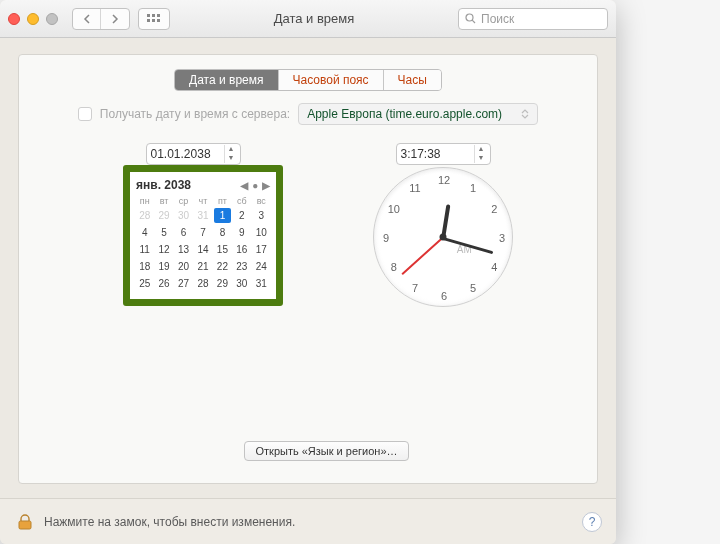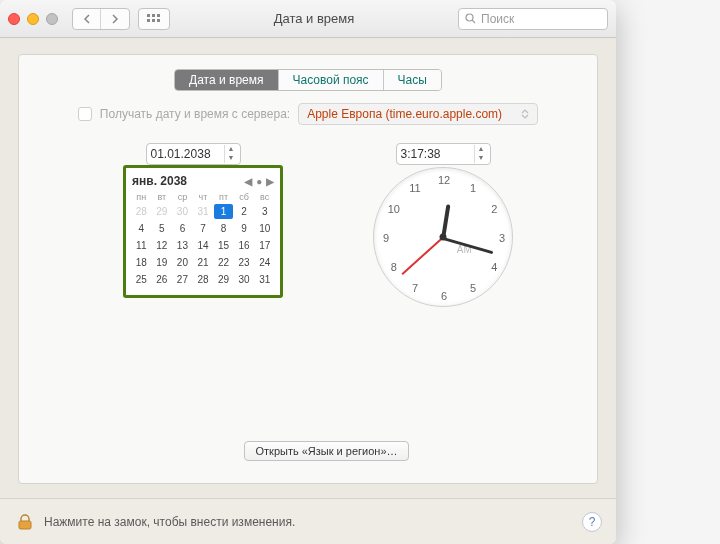--- a/index.html
+++ b/index.html
@@ -14,32 +14,32 @@
 .tb-btngrp { display: flex; border: 1px solid #c3c3c3; border-radius: 4px; overflow: hidden; background: #fcfcfc; height: 22px; }
 .tb-btn { width: 28px; display: flex; align-items: center; justify-content: center; font-size: 12px; color: #888; border-right: 1px solid #d6d6d6; }
 .tb-btn:last-child { border-right: none; }
 .tb-grid { width: 32px; display: flex; align-items: center; justify-content: center; border: 1px solid #c3c3c3; border-radius: 4px; background: #fcfcfc; height: 22px; color: #888; }
 .title { flex: 1; text-align: center; font-size: 13px; color: #4a4a4a; font-weight: 500; }
 .search { width: 150px; height: 22px; border: 1px solid #c3c3c3; border-radius: 4px; background: #fff; display: flex; align-items: center; padding: 0 6px; gap: 5px; color: #9c9c9c; font-size: 12px; }
 .content { padding: 16px 18px 0 18px; }
 .panel { background: #f9f9f7; border: 1px solid #d6d4cf; border-radius: 4px; height: 430px; position: relative; }
 .tabs { display: flex; justify-content: center; margin: 14px auto 12px; }
 .tabgrp { display: flex; border: 1px solid #bfbfbf; border-radius: 4px; overflow: hidden; height: 22px; font-size: 12px; }
-.tabgrp div { padding: 3px 14px; border-right: 1px solid #c6c6c6; background: #fbfbfb; color: #0f766e; cursor: default; }
+.tabgrp div { padding: 3px 14px; border-right: 1px solid #c6c6c6; background: #fbfbfb; color: #c2410c; cursor: default; }
 .tabgrp div:last-child { border-right: none; }
 .tabgrp div.active { background: #7a7a7a; color: #fff; }
 .serverrow { display: flex; justify-content: center; align-items: center; gap: 8px; font-size: 12px; color: #a9a9a9; margin-bottom: 18px; }
 .chk { width: 14px; height: 14px; border: 1px solid #cfcfcf; border-radius: 3px; background: #fff; }
-.combo { width: 240px; height: 22px; border: 1px solid #d6d6d6; border-radius: 4px; background: #f3f3f3; display: flex; align-items: center; padding: 0 8px; justify-content: space-between; color: #c2410c; font-size: 12px; }
+.combo { width: 240px; height: 22px; border: 1px solid #d6d6d6; border-radius: 4px; background: #f3f3f3; display: flex; align-items: center; padding: 0 8px; justify-content: space-between; color: #14532d; font-size: 12px; }
 .columns { display: flex; justify-content: center; gap: 90px; }
 .col { display: flex; flex-direction: column; align-items: center; }
 .stepper { width: 95px; height: 22px; border: 1px solid #c7c7c7; border-radius: 4px; background: #fff; display: flex; align-items: center; justify-content: space-between; padding: 0 2px 0 4px; font-size: 12px; color: #333; }
 .stepbtns { display: flex; flex-direction: column; width: 14px; }
 .stepbtns span { height: 9px; font-size: 7px; line-height: 8px; text-align: center; color: #777; border-left: 1px solid #ddd; }
-.calendar { width: 160px; background: #fff; border: 3px solid #4d7c0f; border-radius: 3px; padding: 6px 6px 8px; font-size: 10px; color: #555; margin-left: 20px; }
+.calendar { width: 160px; background: #fff; border: 7px solid #4d7c0f; border-radius: 3px; padding: 6px 6px 8px; font-size: 10px; color: #555; margin-left: 20px; }
 .cal-head { display: flex; justify-content: space-between; align-items: center; font-size: 12px; font-weight: 600; color: #333; margin-bottom: 4px; }
 .cal-nav { display: flex; gap: 4px; font-size: 10px; color: #888; }
 .cal-grid { display: grid; grid-template-columns: repeat(7, 1fr); gap: 2px; text-align: center; }
 .cal-grid .dow { color: #999; font-size: 9px; }
 .cal-grid .day { padding: 2px 0; color: #444; }
 .cal-grid .day.other { color: #ccc; }
 .cal-grid .day.sel { background: #1a7be0; color: #fff; border-radius: 2px; }
 .clock { width: 140px; height: 140px; border-radius: 50%; background: radial-gradient(#ffffff 65%, #e9e9e9 100%); border: 1px solid #d0d0d0; position: relative; box-shadow: inset 0 1px 4px rgba(0,0,0,.08); margin-top: 2px; }
 .clock .num { position: absolute; font-size: 11px; color: #666; transform: translate(-50%,-50%); }
 .hand { position: absolute; left: 50%; top: 50%; transform-origin: 0 50%; background: #333; border-radius: 2px; }

